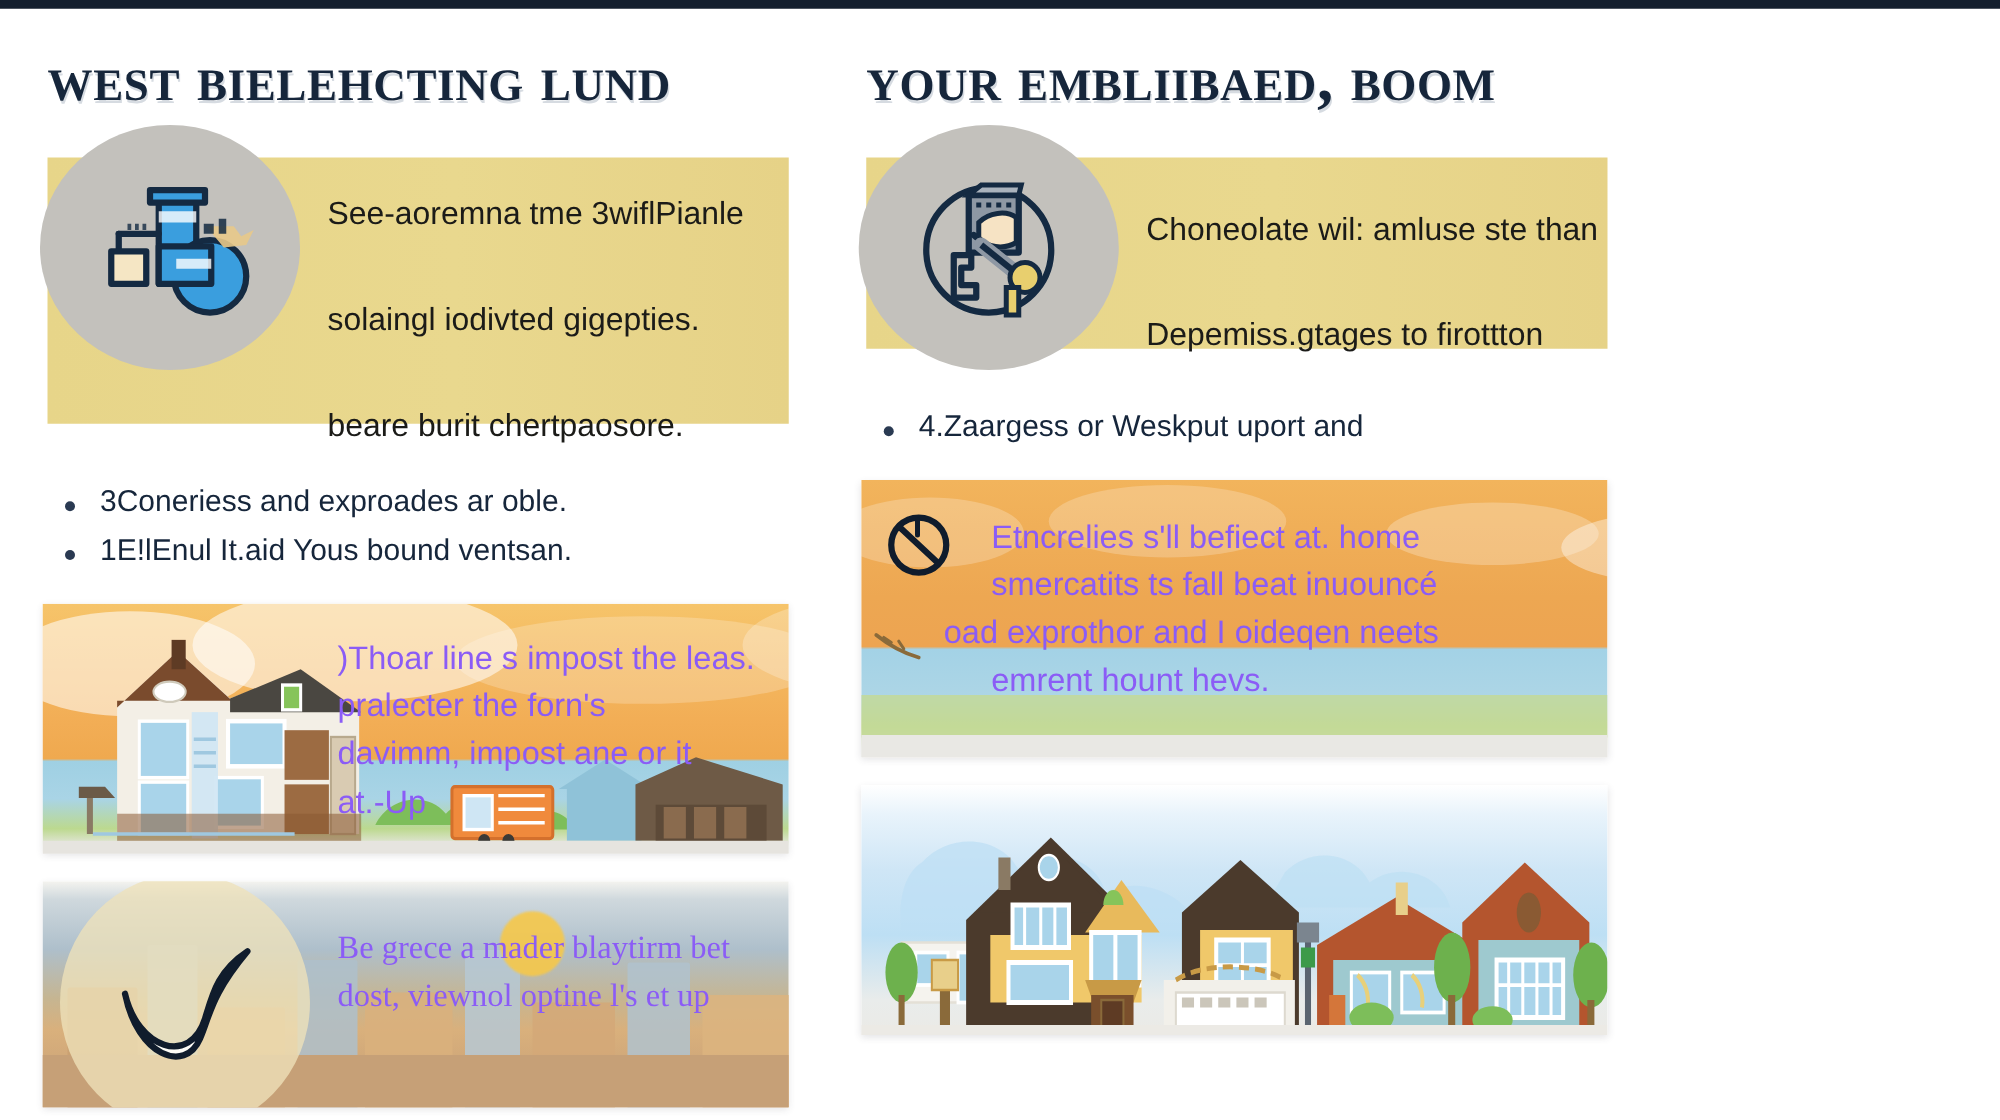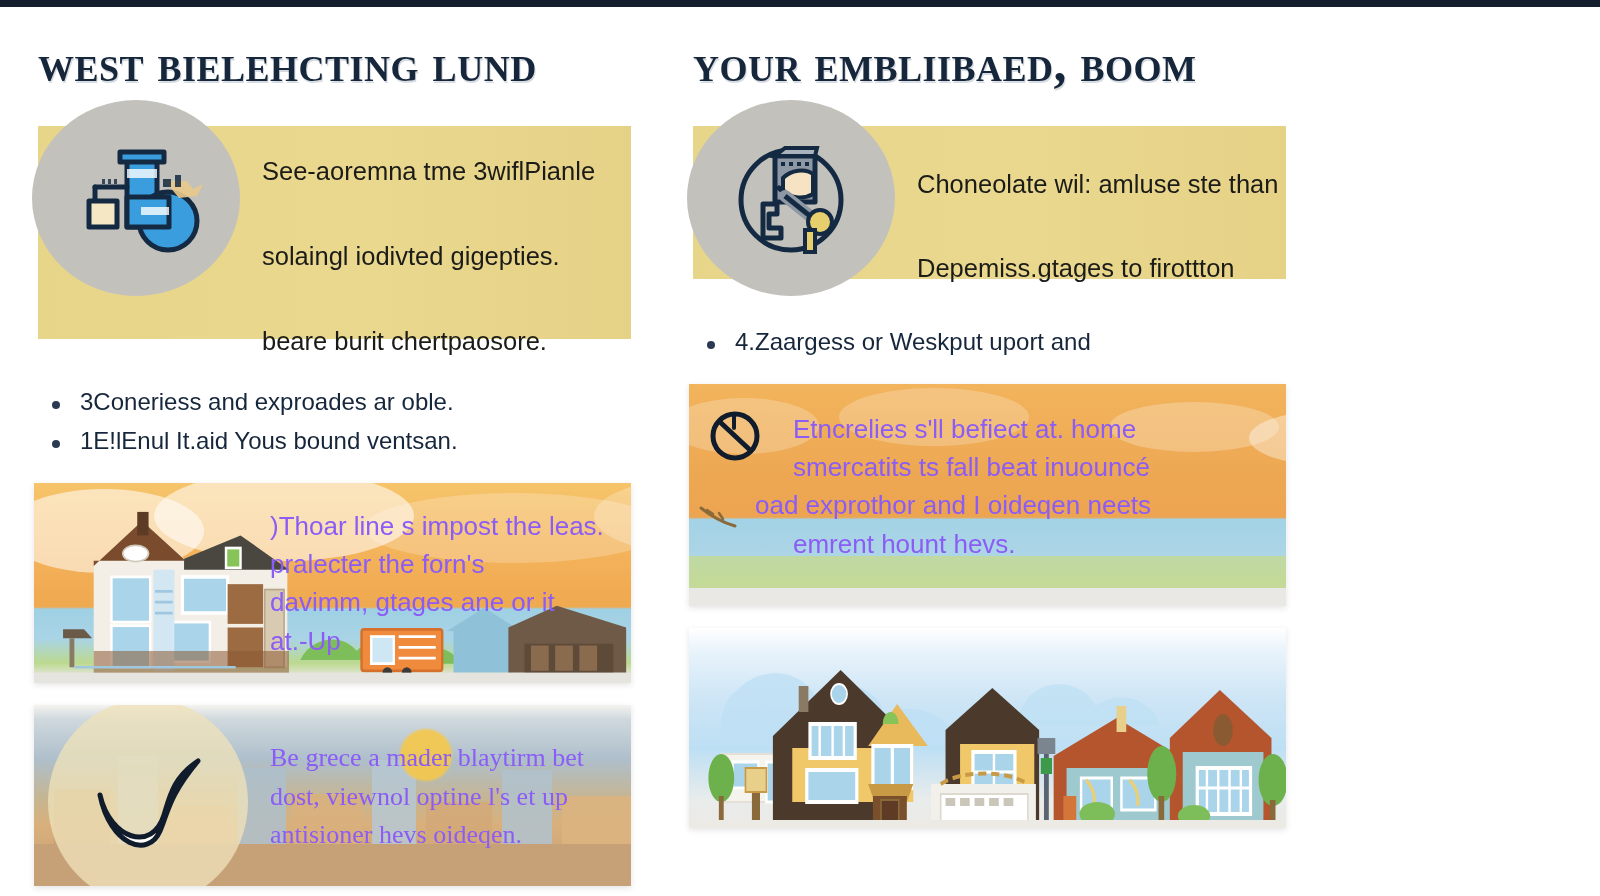--- a/index.html
+++ b/index.html
@@ -220,21 +220,21 @@
           <rect x="418" y="170" width="28" height="30" fill="#cfe6f4" stroke="#ffffff" stroke-width="3"></rect>
           <path d="M452 170h46M452 182h46M452 194h46" stroke="#ffffff" stroke-width="3"></path>
           <circle cx="438" cy="210" r="6" fill="#3c3a36"></circle>
             <circle cx="462" cy="210" r="6" fill="#3c3a36"></circle>
           <rect x="0" y="210" width="740" height="12" fill="#e6e4df"></rect>
         </svg>
       </div>
       <div class="ptext">
         <div>)Thoar line s impost the leas.</div>
         <div>pralecter the forn's</div>
-        <div>davimm, gtages ane or it</div>
+        <div>davimm, impost ane or it</div>
         <div>at.-Up</div>
       </div>
     </div>
 
     <div class="panel bot-panel bot-left">
       <div class="scene">
         <div class="sky-city"></div>
         <div class="bldg" style="left:20px;width:56px;height:96px;background:#c9a071;"></div>
         <div class="bldg" style="left:84px;width:40px;height:130px;background:#b9cbd6;"></div>
         <div class="bldg" style="left:132px;width:62px;height:80px;background:#d8aa72;"></div>
@@ -251,21 +251,20 @@
       </div>
       <div style="position:absolute;left:14px;top:-6px;width:200px;height:206px;border-radius:50%;background:rgba(238,226,186,.78);z-index:4"></div>
       <span style="position:absolute;left:52px;top:38px;z-index:5">
         <svg class="icon-svg" width="126" height="120" viewBox="0 0 126 120">
           <path d="M14 52c10 44 52 58 64 20 6-20 10-38 34-54-30 36-30 52-38 70-12 28-50 14-60-36z" fill="#fdfcf6" stroke="#101c2c" stroke-width="5" stroke-linejoin="round"></path>
         </svg>
       </span>
       <div class="ptext">
         <div>Be grece a mader blaytirm bet</div>
         <div>dost, viewnol optine l's et up</div>
-        <div>antisioner hevs oideqen.</div>
       </div>
     </div>
 
   </div>
 
   <div class="column">
 
     <div class="heading">Your Embliibaed, Boom</div>
 
     <div class="callout">

